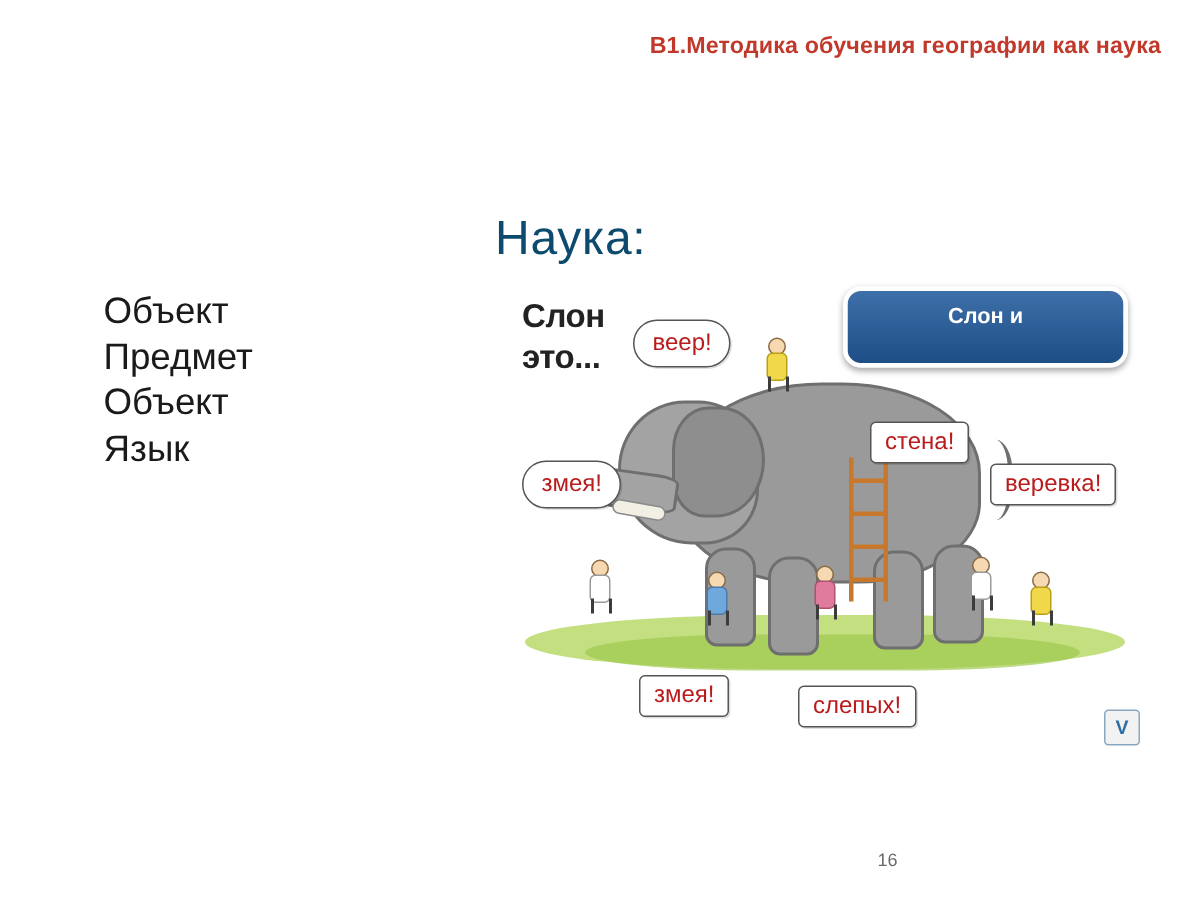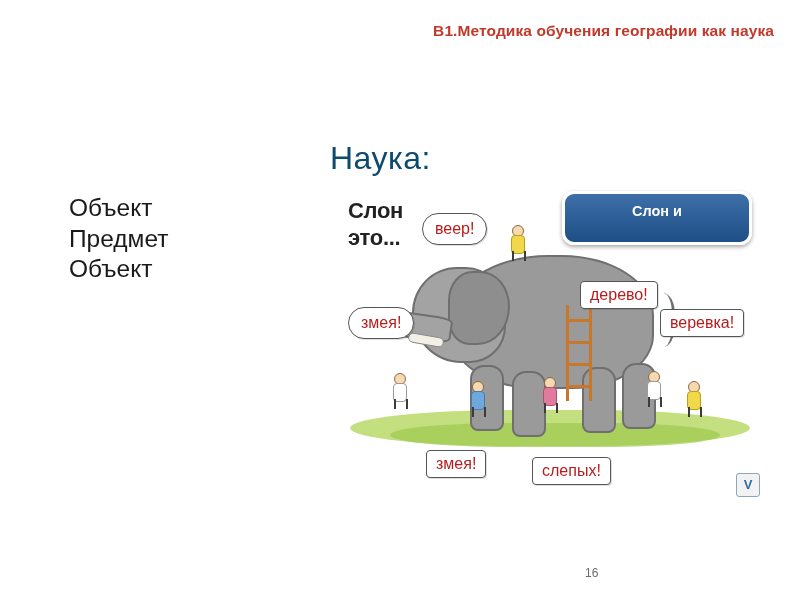--- a/index.html
+++ b/index.html
@@ -266,20 +266,21 @@
 <div class="slide">
 
   <div class="header-title">В1.Методика обучения географии как наука</div>
 
   <div class="science-title">Наука:</div>
 
   <div class="bullet-list">
     <div>Объект</div>
     <div>Предмет</div>
     <div>Объект</div>
+    <div>Язык</div>
   </div>
 
   <div class="illustration">
 
     <div class="elephant-label">
       <div>Слон</div>
       <div>это...</div>
     </div>
 
     <div class="badge">
@@ -335,21 +336,21 @@
       <div class="legs"></div>
     </div>
     <div class="person" style="left:356px; top:196px;">
       <div class="head"></div>
       <div class="body" style="background:#f0d84a; border:1px solid #b9a017;"></div>
       <div class="legs"></div>
     </div>
 
     <div class="bubble round" style="left:92px; top:28px;">веер!</div>
     <div class="bubble round" style="left:18px; top:122px;">змея!</div>
-    <div class="bubble" style="left:250px; top:96px;">дерево!</div>
+    <div class="bubble" style="left:250px; top:96px;">стена!</div>
     <div class="bubble" style="left:330px; top:124px;">веревка!</div>
     <div class="bubble" style="left:96px; top:265px;">змея!</div>
     <div class="bubble" style="left:202px; top:272px;">слепых!</div>
 
     <div class="logo">V</div>
   </div>
 
   <div class="page-number">16</div>
 </div>
 

